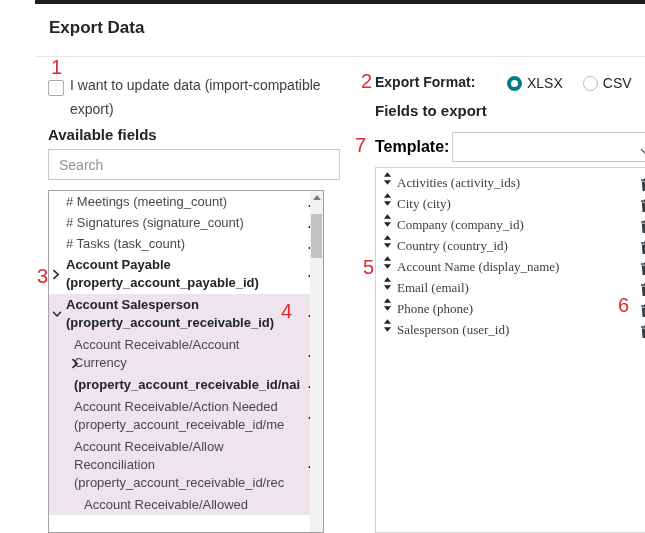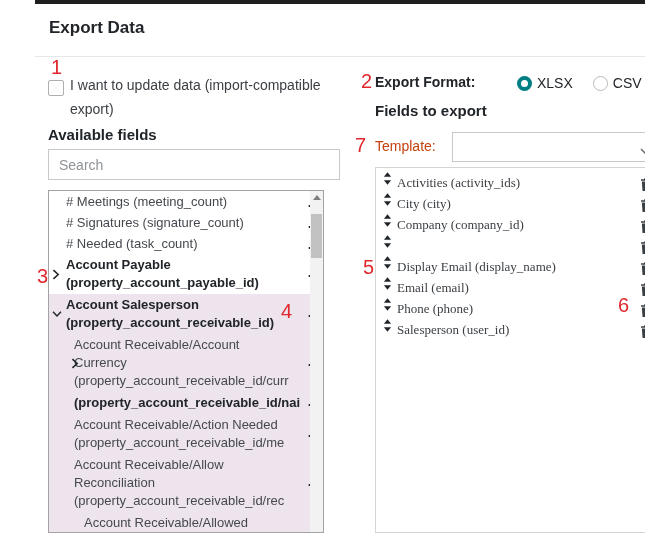--- a/index.html
+++ b/index.html
@@ -37,28 +37,28 @@
   .af-line{white-space:nowrap;overflow:hidden;}
   .af-chev{position:absolute;left:3px;top:50%;transform:translateY(-50%);width:10px;height:12px;display:flex;align-items:center;cursor:pointer;}
   .ind1 .af-chev{left:22px;}
   .af-plus{position:absolute;right:20px;top:50%;transform:translateY(-50%);width:11px;height:11px;cursor:pointer;}
 
   .sbar{position:absolute;right:0;top:0;width:13px;height:341px;background:#f2f2f2;}
   .sbar-up{position:absolute;top:0;left:0;width:13px;height:13px;display:flex;align-items:center;justify-content:center;cursor:pointer;}
   .sbar-thumb{position:absolute;top:23px;left:1px;width:11px;height:44px;background:#c2c2c2;cursor:pointer;}
 
   .fmt-label{position:absolute;left:340px;top:74px;font-size:14px;font-weight:700;color:#212529;}
-  .fmt-opts{position:absolute;left:482px;top:76px;display:flex;gap:20px;}
+  .fmt-opts{position:absolute;left:472px;top:76px;display:flex;gap:20px;}
   .radio-opt{display:flex;align-items:center;gap:5px;cursor:pointer;}
   .radio{width:15px;height:15px;box-sizing:border-box;border-radius:50%;border:1px solid #b9b9b9;background:#fff;}
   .radio.sel{border:4.6px solid var(--accent);}
   .radio-label{font-size:14px;color:#212529;line-height:15px;}
 
   .fte-title{position:absolute;left:340px;top:102px;font-size:15px;font-weight:700;color:#212529;}
-  .tpl-label{position:absolute;left:340px;top:138px;font-size:14px;font-weight:400;color:#c2410c;}
+  .tpl-label{position:absolute;left:340px;top:138px;font-size:16px;font-weight:700;color:#000000;}
   .tpl-select{position:absolute;left:417px;top:132px;width:213px;height:30px;box-sizing:border-box;
     border:1px solid #c8c8c8;background:#fff;cursor:pointer;font-size:13px;color:#3c4045;}
   .tpl-chev{position:absolute;right:11px;top:11px;}
 
   .ex-box{position:absolute;left:340px;top:167px;width:292px;height:366px;box-sizing:border-box;
     border:1px solid #d4d4d4;background:#fff;overflow:hidden;}
   .ex-rows{padding-top:4px;}
   .ex-row{position:relative;height:21px;line-height:21px;padding:0 32px 0 7px;font-size:13px;color:#3c4045;
     display:flex;white-space:nowrap;font-family:Liberation Serif, serif;}
   .ex-handle{width:9px;height:12px;margin-right:5px;flex:none;cursor:grab;display:flex;align-items:center;}
@@ -103,21 +103,21 @@
               <path d="M6.4 1h3.2v5.4H15v3.2H9.6V15H6.4V9.6H1V6.4h5.4z" fill="#212529"></path>
             </svg></span>
         </div>
         <div class="af-row single">
           <div class="af-line"># Signatures (signature_count)</div>
           <span class="af-plus"><svg width="11" height="11" viewBox="0 0 16 16">
               <path d="M6.4 1h3.2v5.4H15v3.2H9.6V15H6.4V9.6H1V6.4h5.4z" fill="#212529"></path>
             </svg></span>
         </div>
         <div class="af-row single">
-          <div class="af-line"># Needed (task_count)</div>
+          <div class="af-line"># Tasks (task_count)</div>
           <span class="af-plus"><svg width="11" height="11" viewBox="0 0 16 16">
               <path d="M6.4 1h3.2v5.4H15v3.2H9.6V15H6.4V9.6H1V6.4h5.4z" fill="#212529"></path>
             </svg></span>
         </div>
         <div class="af-row multi bold">
           <div class="af-line">Account Payable</div>
           <div class="af-line">(property_account_payable_id)</div>
           <span class="af-chev">
             <svg width="8" height="11" viewBox="0 0 8 12">
               <path d="M1.2 1.2l5.2 4.8-5.2 4.8" fill="none" stroke="#212529" stroke-width="1.7"></path>
@@ -135,21 +135,20 @@
               <path d="M1.2 1.2l4.8 5.2 4.8-5.2" fill="none" stroke="#212529" stroke-width="1.7"></path>
             </svg>
           </span>
           <span class="af-plus"><svg width="11" height="11" viewBox="0 0 16 16">
               <path d="M6.4 1h3.2v5.4H15v3.2H9.6V15H6.4V9.6H1V6.4h5.4z" fill="#212529"></path>
             </svg></span>
         </div>
         <div class="af-row multi hl ind1">
           <div class="af-line">Account Receivable/Account</div>
           <div class="af-line">Currency</div>
-          <div class="af-line">(property_account_receivable_id/curr</div>
           <span class="af-chev" style="top: 29px;">
             <svg width="8" height="11" viewBox="0 0 8 12">
               <path d="M1.2 1.2l5.2 4.8-5.2 4.8" fill="none" stroke="#212529" stroke-width="1.7"></path>
             </svg>
           </span>
           <span class="af-plus"><svg width="11" height="11" viewBox="0 0 16 16">
               <path d="M6.4 1h3.2v5.4H15v3.2H9.6V15H6.4V9.6H1V6.4h5.4z" fill="#212529"></path>
             </svg></span>
         </div>
         <div class="af-row multi bold hl ind1">
@@ -249,32 +248,33 @@
               <path fill="#3a3f44" d="M4 0h4l.7 1.2H12v1.6H0V1.2h3.3zM.9 3.8h10.2L10.3 14H1.7zM3.7 5.6h1.1v6.6H3.7zm3.5 0h1.1v6.6H7.2z"></path>
             </svg></span>
         </div>
         <div class="ex-row">
           <span class="ex-handle">
             <svg width="9" height="13" viewBox="0 0 10 14">
               <path d="M5 0l4 5H1z" fill="#212529"></path>
               <path d="M5 14l4-5H1z" fill="#212529"></path>
             </svg>
           </span>
-          <span class="ex-trash"><svg width="11" height="13" viewBox="0 0 12 14">
-              <path fill="#3a3f44" d="M4 0h4l.7 1.2H12v1.6H0V1.2h3.3zM.9 3.8h10.2L10.3 14H1.7zM3.7 5.6h1.1v6.6H3.7zm3.5 0h1.1v6.6H7.2z"></path>
-            </svg></span>
-        </div>
-        <div class="ex-row">
-          <span class="ex-handle">
-            <svg width="9" height="13" viewBox="0 0 10 14">
-              <path d="M5 0l4 5H1z" fill="#212529"></path>
-              <path d="M5 14l4-5H1z" fill="#212529"></path>
-            </svg>
-          </span>
-          <span>Display Email (display_name)</span>
+          <span>Country (country_id)</span>
+          <span class="ex-trash"><svg width="11" height="13" viewBox="0 0 12 14">
+              <path fill="#3a3f44" d="M4 0h4l.7 1.2H12v1.6H0V1.2h3.3zM.9 3.8h10.2L10.3 14H1.7zM3.7 5.6h1.1v6.6H3.7zm3.5 0h1.1v6.6H7.2z"></path>
+            </svg></span>
+        </div>
+        <div class="ex-row">
+          <span class="ex-handle">
+            <svg width="9" height="13" viewBox="0 0 10 14">
+              <path d="M5 0l4 5H1z" fill="#212529"></path>
+              <path d="M5 14l4-5H1z" fill="#212529"></path>
+            </svg>
+          </span>
+          <span>Account Name (display_name)</span>
           <span class="ex-trash"><svg width="11" height="13" viewBox="0 0 12 14">
               <path fill="#3a3f44" d="M4 0h4l.7 1.2H12v1.6H0V1.2h3.3zM.9 3.8h10.2L10.3 14H1.7zM3.7 5.6h1.1v6.6H3.7zm3.5 0h1.1v6.6H7.2z"></path>
             </svg></span>
         </div>
         <div class="ex-row">
           <span class="ex-handle">
             <svg width="9" height="13" viewBox="0 0 10 14">
               <path d="M5 0l4 5H1z" fill="#212529"></path>
               <path d="M5 14l4-5H1z" fill="#212529"></path>
             </svg>

